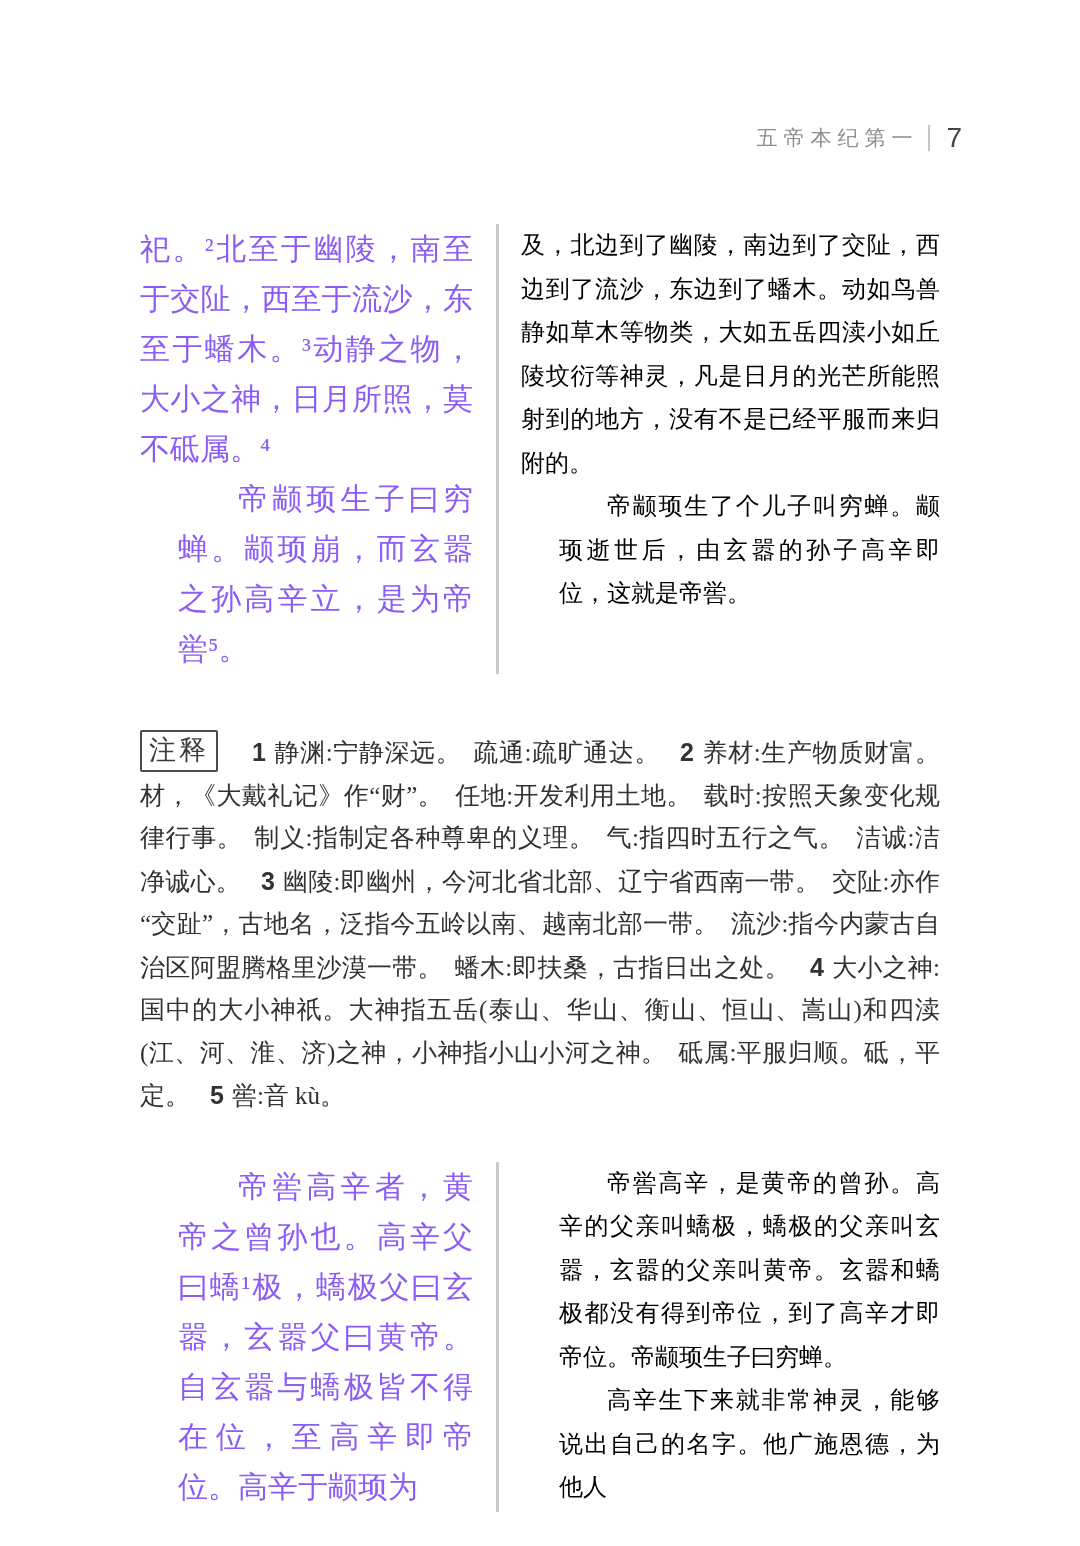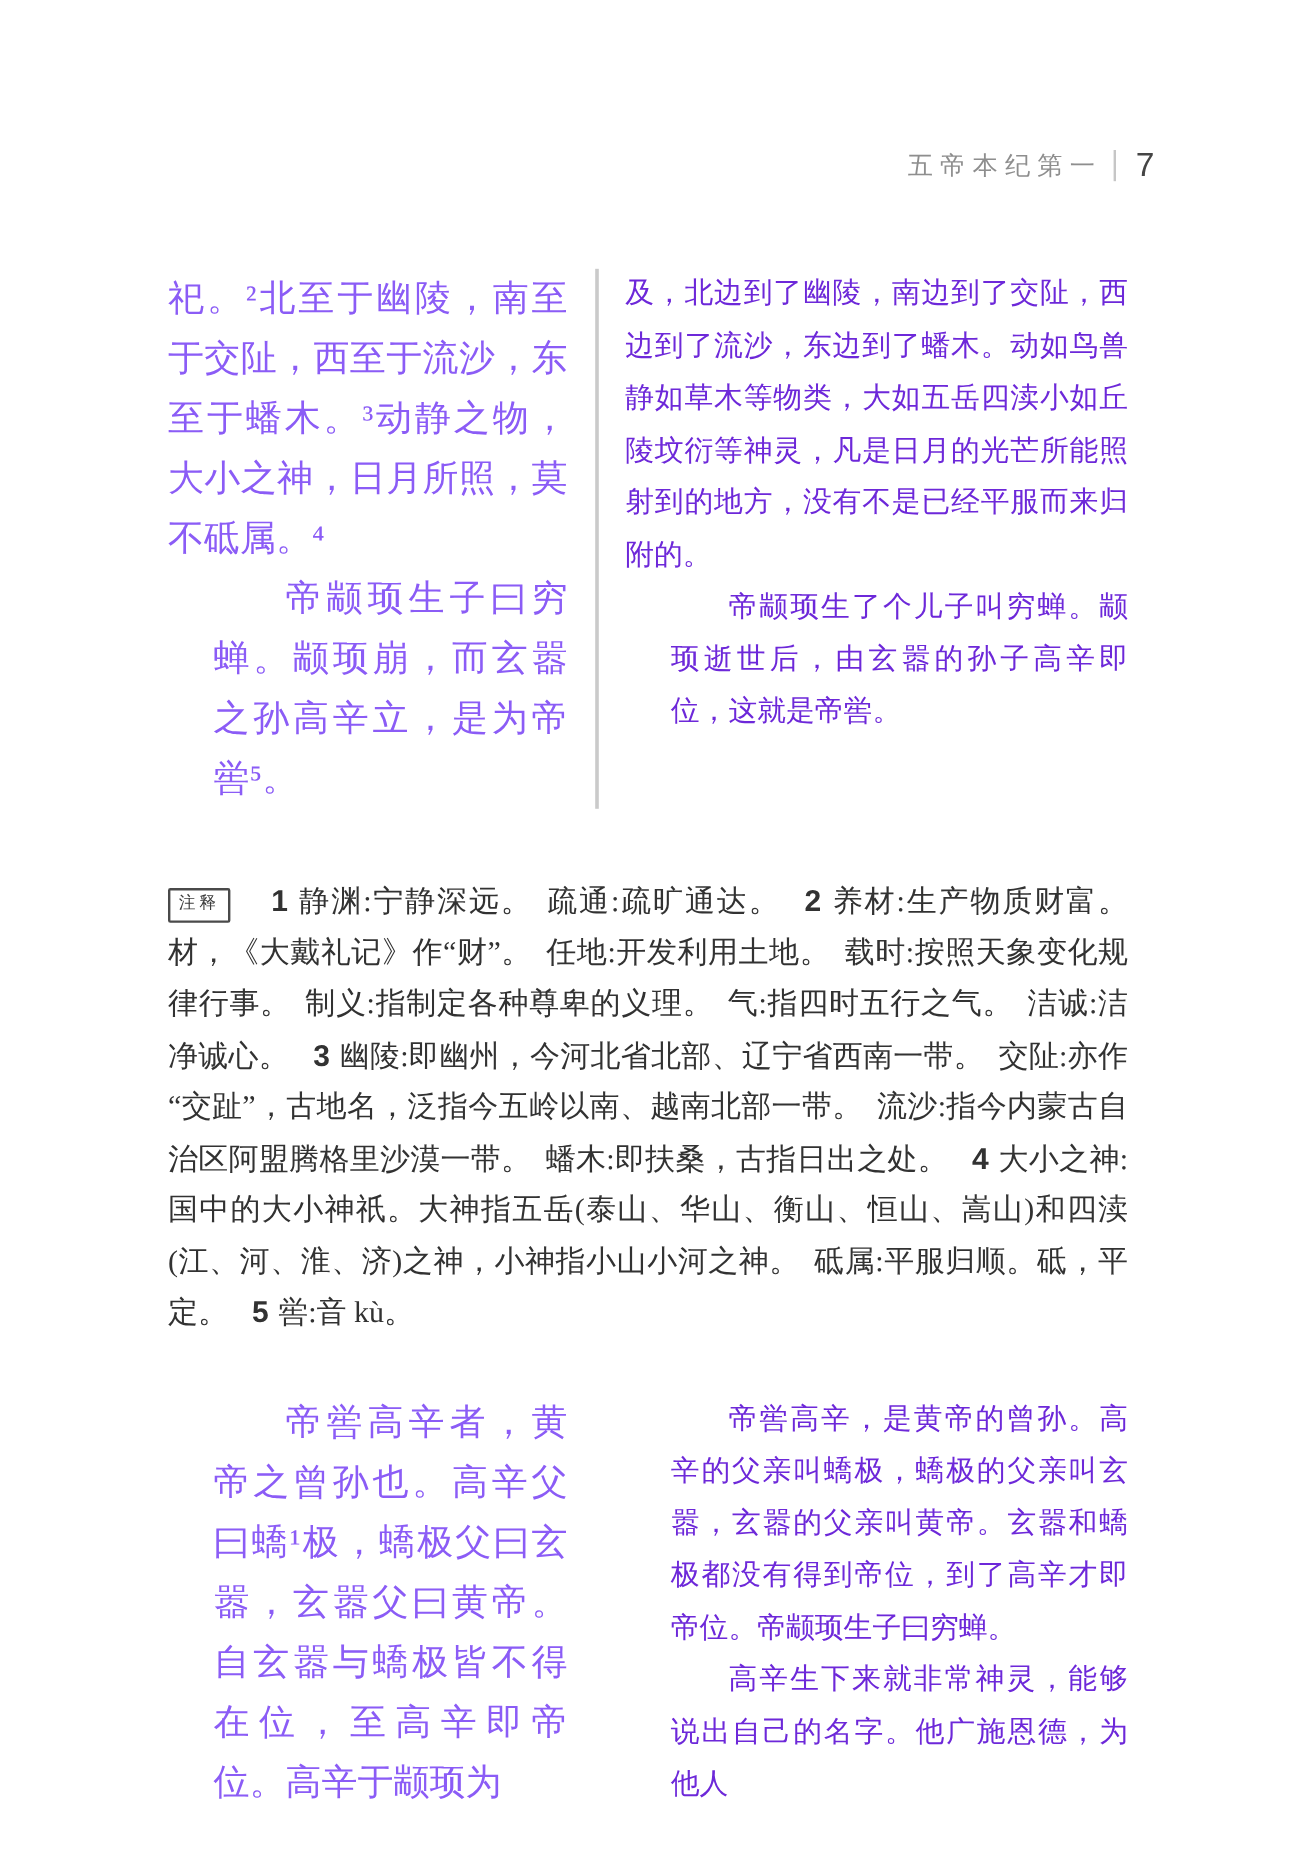--- a/index.html
+++ b/index.html
@@ -60,51 +60,51 @@
     font-size:30px;
     line-height:50px;
     text-align:justify;
     color:#8b5cf6;
   }
   .translation p{
     margin:0;
     font-size:24px;
     line-height:43.5px;
     text-align:justify;
-    color:#6d28d9;
+    color:#000000;
   }
   p.indent{text-indent:2em;margin-left:38px;}
   
   .notes{
     margin-top:56px;
     font-size:25px;
     line-height:42.5px;
     text-align:justify;
     color:#323232;
   }
   .notes-label{
     display:inline-block;
-    font-size:14px;
+    font-size:27px;
     line-height:1;
     color:#3c3c3c;
     border:2px solid #4a4a4a;
     border-radius:2px;
     padding:5px 7px 6px;
     margin-right:26px;
     letter-spacing:3px;
     vertical-align:2px;
   }
   .note-num{
     font-weight:bold;
     font-family:"Liberation Sans","DejaVu Sans",sans-serif;
     padding:0 8px 0 8px;
   }
   .note-text{margin-right:12px;}
   
-  .bottom-section{margin-top:44px;align-items:center;}
+  .bottom-section{margin-top:44px;}
 </style>
 </head>
 <body>
 
 <div class="page">
 
   <div class="running-header">
     <span class="header-title">五帝本纪第一</span>
     <span class="header-bar"></span>
     <span class="header-page">7</span>

